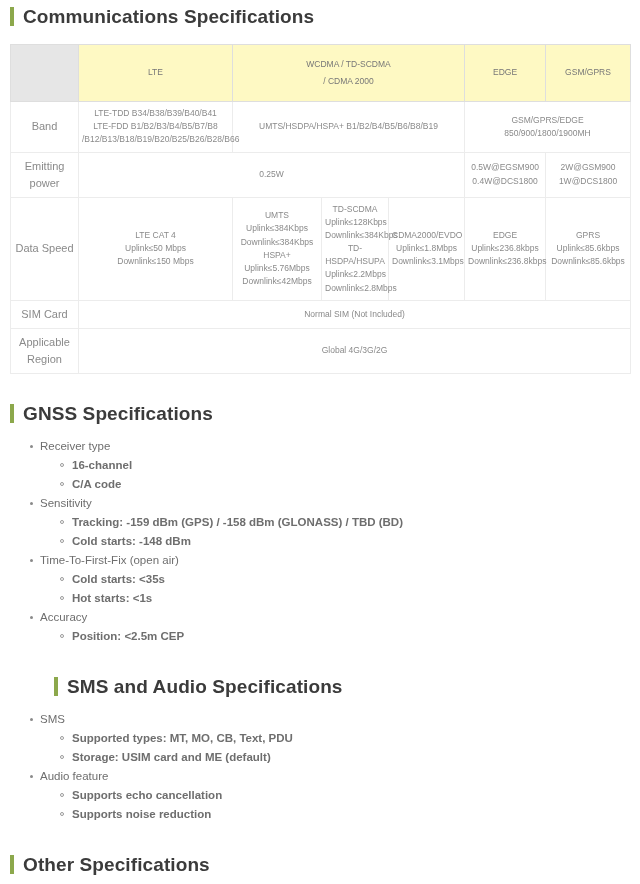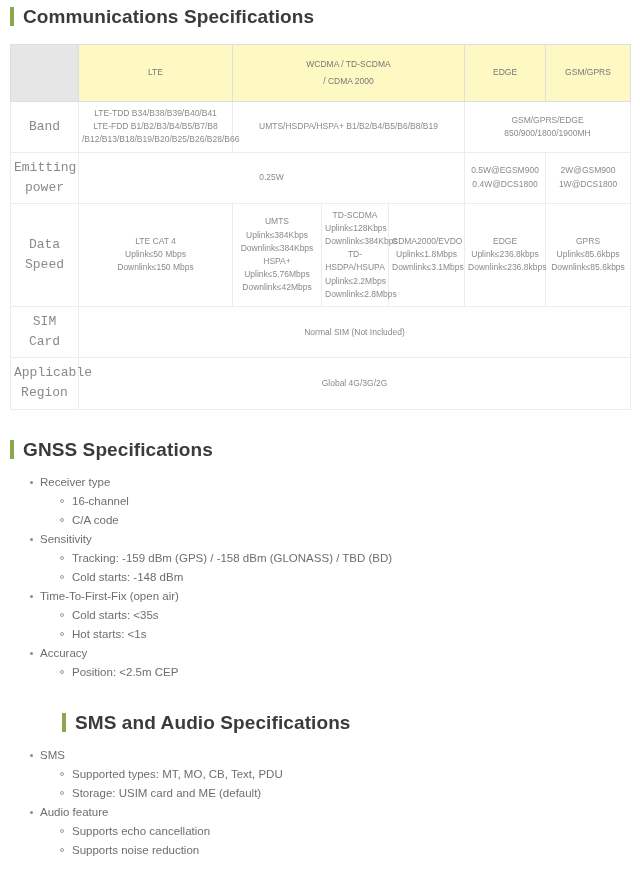--- a/index.html
+++ b/index.html
@@ -38,21 +38,21 @@
   }
   .heading-text {
     font-size: 19px;
     font-weight: bold;
     color: #3b3b3b;
     letter-spacing: 0.1px;
     line-height: 19px;
   }
   .sec-comm { margin-top: 7px; margin-left: 10px; }
   .sec-gnss { margin-top: 0; margin-left: 10px; text-align: right; }
-  .sec-sms  { margin-top: 0; margin-left: 22px; padding-left: 40px; }
+  .sec-sms  { margin-top: 0; margin-left: 14px; padding-left: 40px; }
   .sec-other{ margin-top: 0; margin-left: 10px; }
 
   
   .table-wrap {
     margin: 18px 10px 0 10px;
     width: 620px;
   }
   table.spec {
     border-collapse: collapse;
     width: 620px;
@@ -76,22 +76,21 @@
     color: #777;
   }
   table.spec thead th.blank {
     background: #e6e6e6;
   }
   .hdr-two-line span { display: block; }
   .hdr-two-line span.l2 { margin-top: 3px; }
 
   td.rowlabel {
     color: #8a8a8a;
-    font-size: 13px;
-    font-family: Liberation Mono, monospace;
+    font-size: 11px;
   }
   .cellblock { display: block; }
   .cellblock .ln { display: block; }
   .gap { height: 11px; }
 
   
   .spec-list {
     margin: 14px 0 0 0;
     padding: 0 0 0 30px;
     list-style: none;
@@ -110,20 +109,21 @@
     top: 8px;
     width: 3px;
     height: 3px;
     border-radius: 50%;
     background: #8a8a8a;
   }
   ul.sub-list {
     margin: 0;
     padding: 0 0 0 20px;
     list-style: none;
+    font-weight: bold;
   }
   ul.sub-list > li {
     position: relative;
     font-size: 11.5px;
     line-height: 19px;
     color: #6e6e6e;
     padding-left: 12px;
   }
   ul.sub-list > li::before {
     content: "";

